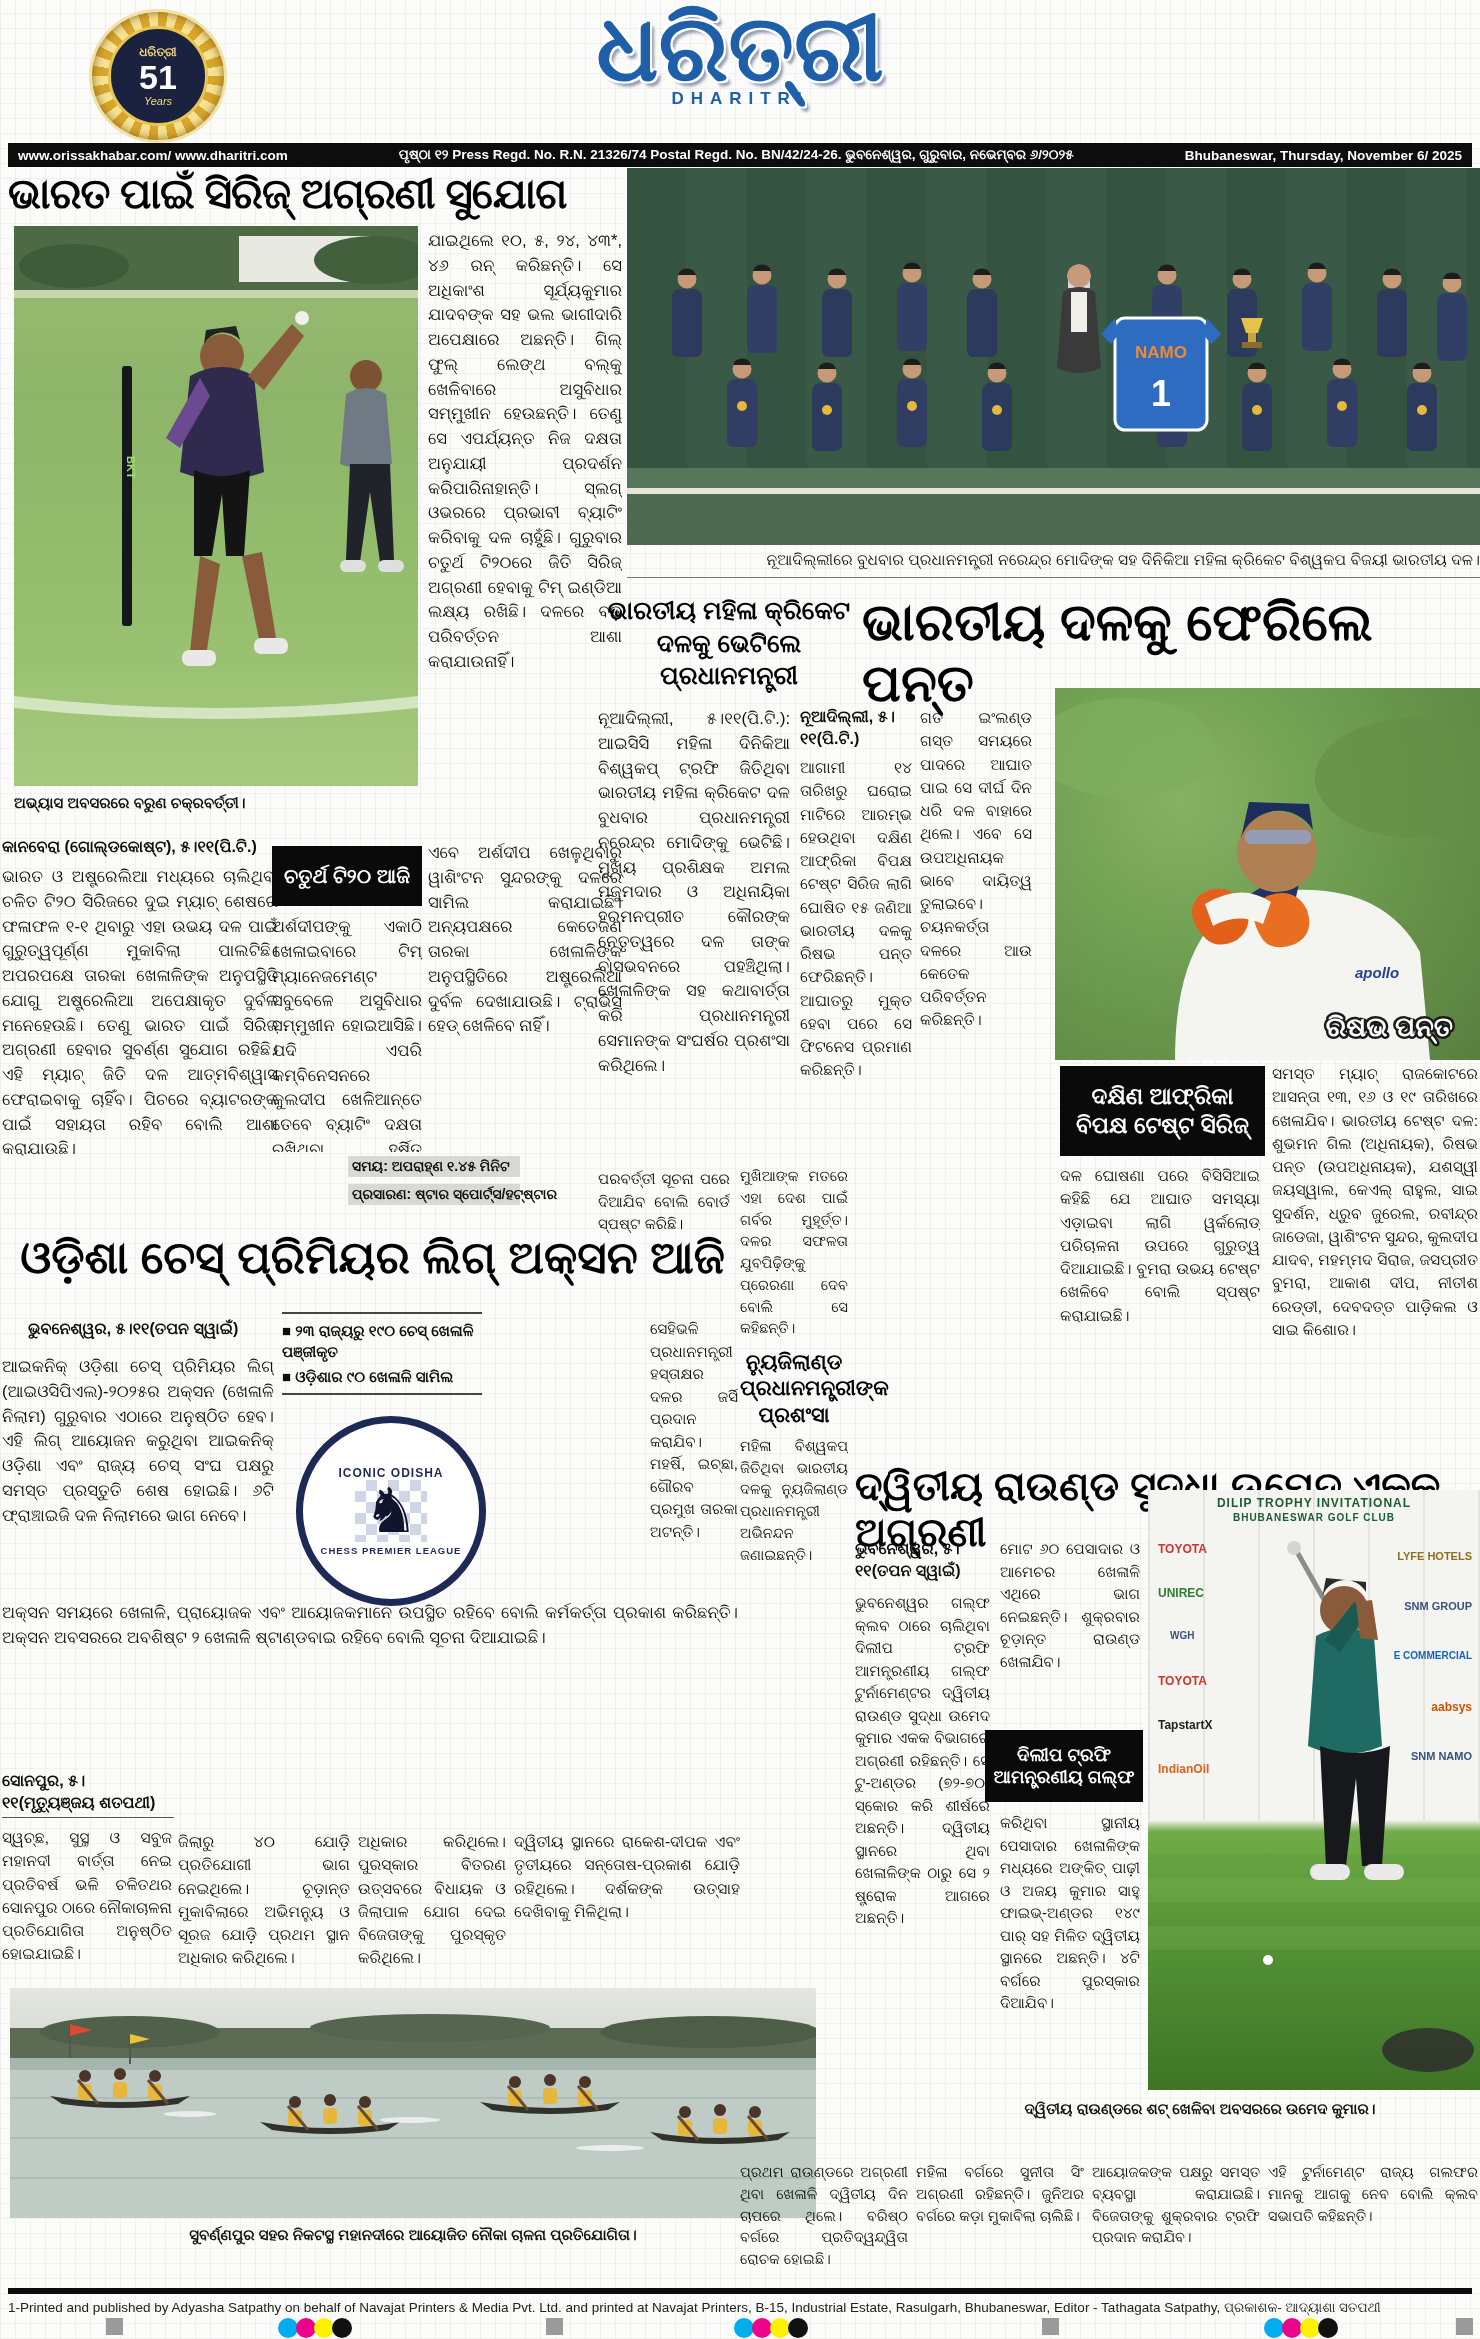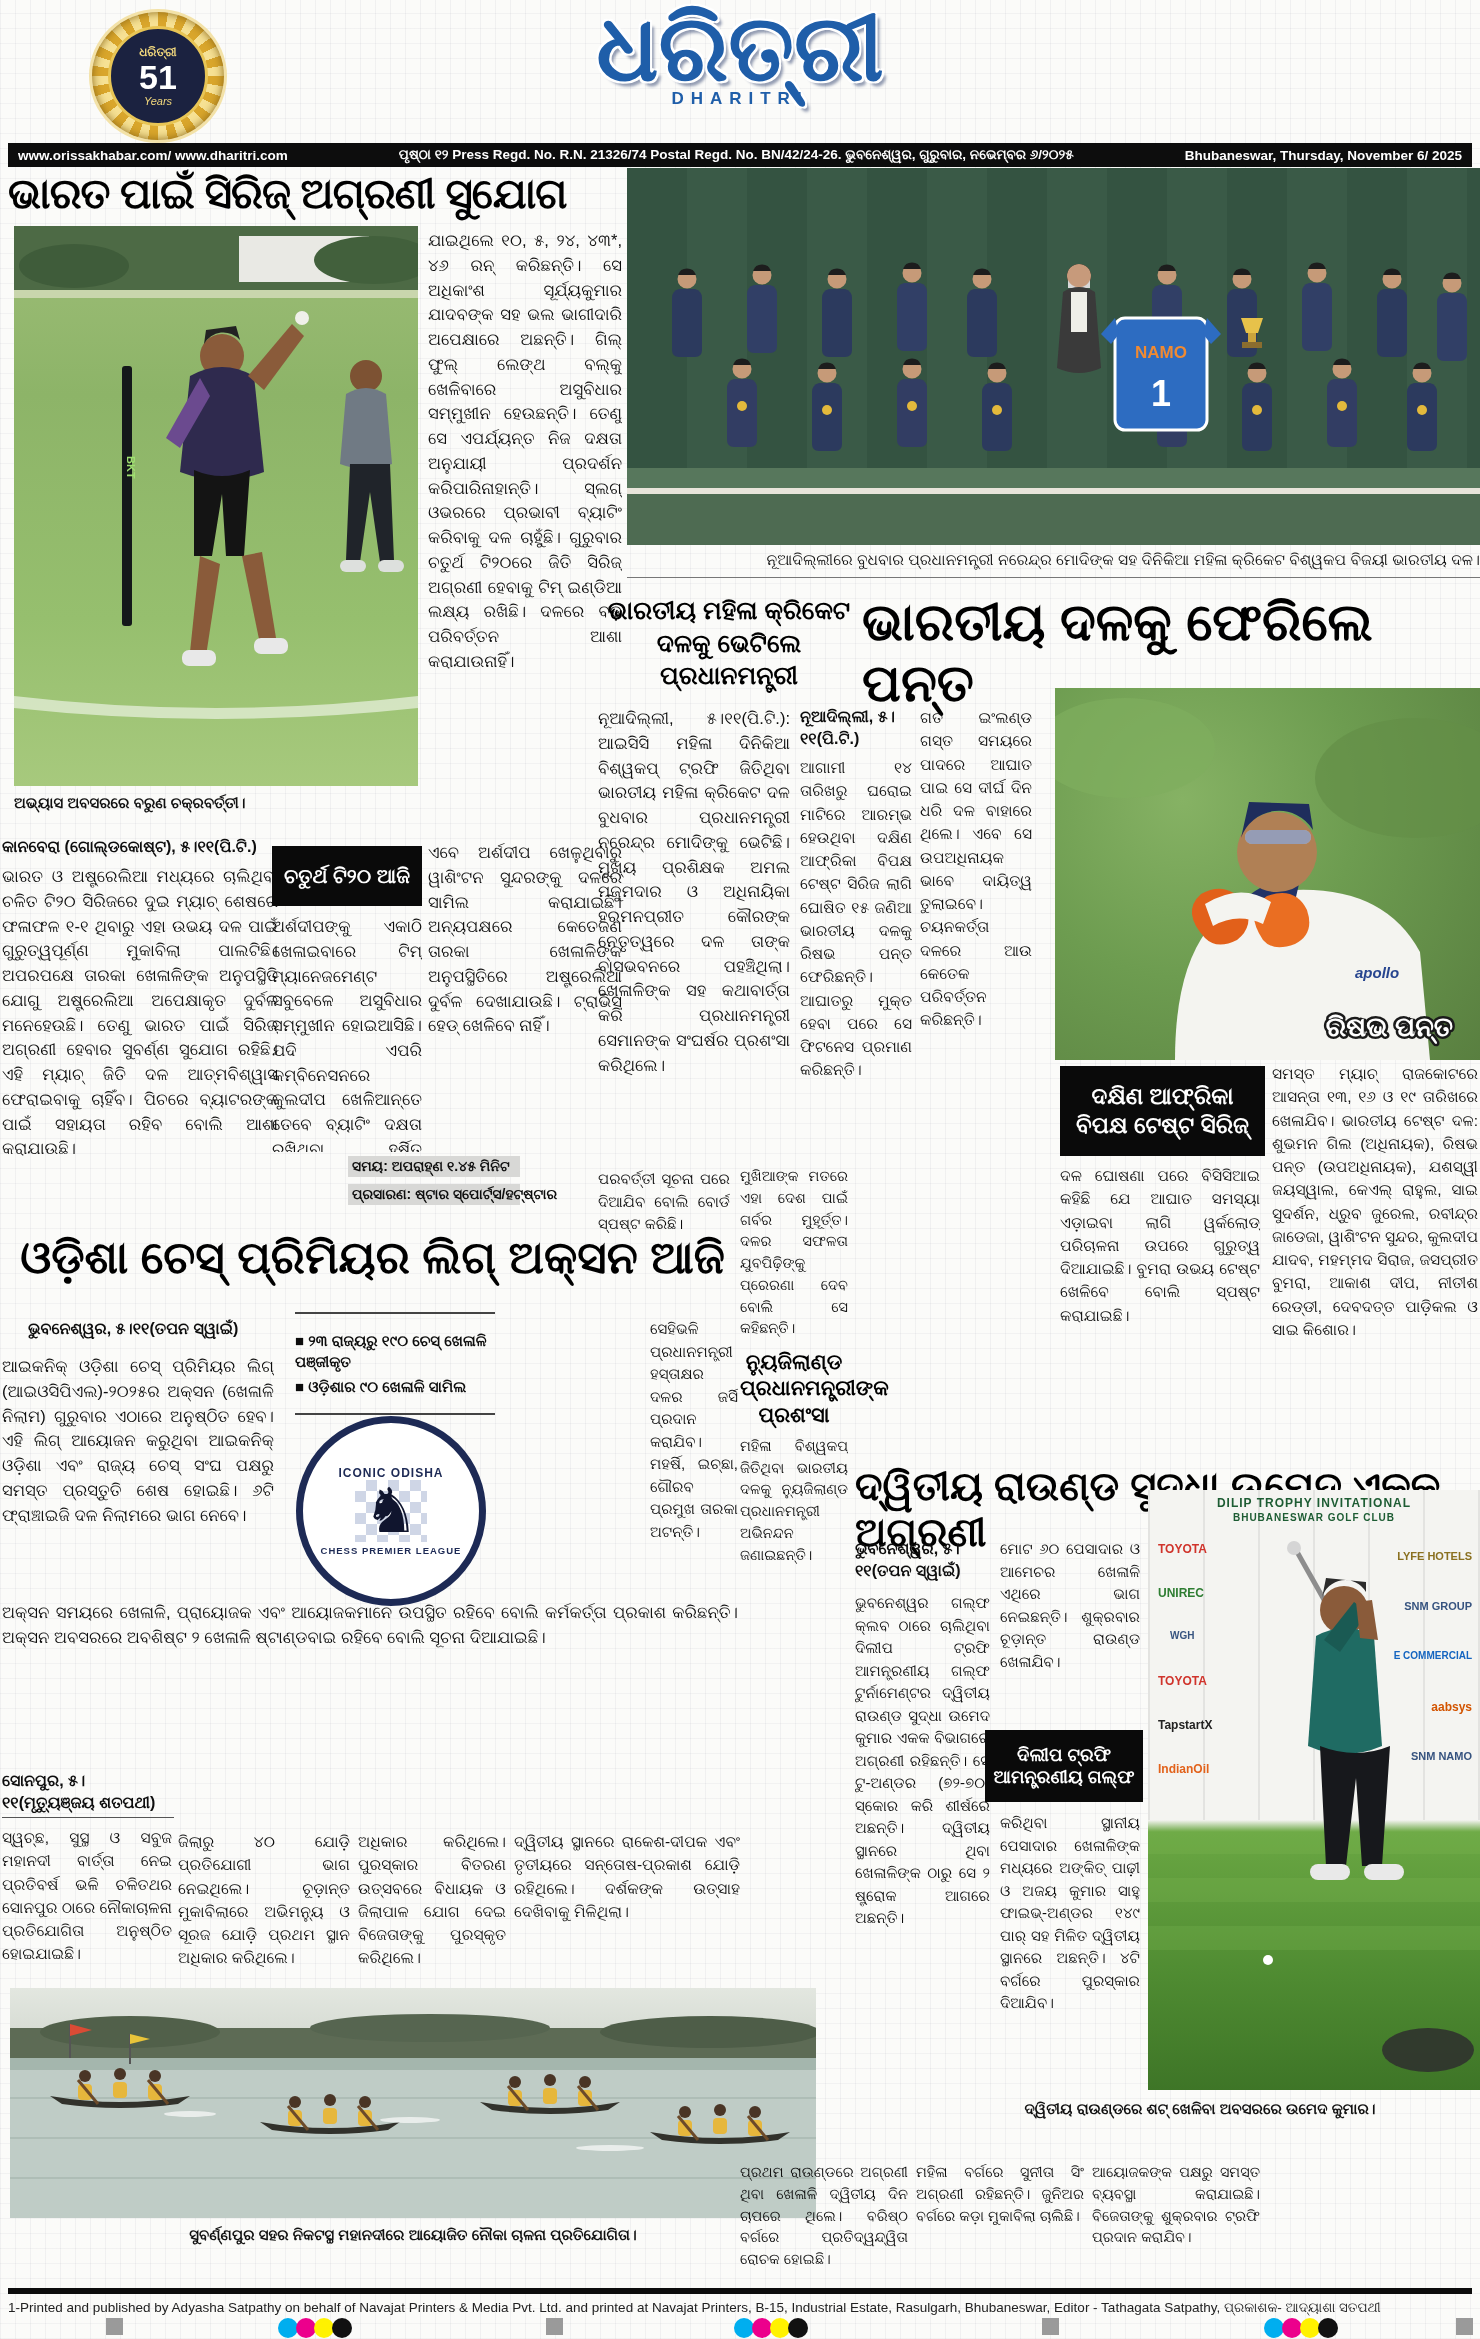--- a/index.html
+++ b/index.html
@@ -227,21 +227,21 @@
   <div class="abs" style="left:740px;top:1166px;width:108px;height:462px;">
     <div class="col" style="position:static;font-size:14.5px;height:175px;">ମୁଖିଆଙ୍କ ମତରେ ଏହା ଦେଶ ପାଇଁ ଗର୍ବର ମୁହୂର୍ତ୍ତ। ଦଳର ସଫଳତା ଯୁବପିଢ଼ିଙ୍କୁ ପ୍ରେରଣା ଦେବ ବୋଲି ସେ କହିଛନ୍ତି।</div>
     <div style="font-weight:800;font-size:21px;line-height:1.25;text-align:center;margin:8px 0;color:#000;">ନ୍ୟୁଜିଲାଣ୍ଡ ପ୍ରଧାନମନ୍ତ୍ରୀଙ୍କ ପ୍ରଶଂସା</div>
     <div class="col" style="position:static;font-size:14.5px;height:150px;">ମହିଳା ବିଶ୍ୱକପ୍ ଜିତିଥିବା ଭାରତୀୟ ଦଳକୁ ନ୍ୟୁଜିଲାଣ୍ଡ ପ୍ରଧାନମନ୍ତ୍ରୀ ଅଭିନନ୍ଦନ ଜଣାଇଛନ୍ତି।</div>
   </div>
 
   <div class="abs hline" style="left:0;top:1232px;width:745px;font-size:45px;text-align:center;">ଓଡ଼ିଶା ଚେସ୍ ପ୍ରିମିୟର ଲିଗ୍ ଅକ୍ସନ ଆଜି</div>
   <div class="dl" style="left:28px;top:1318px;width:260px;">ଭୁବନେଶ୍ୱର, ୫।୧୧(ତପନ ସ୍ୱାଇଁ)</div>
   <div class="col" style="left:2px;top:1348px;width:272px;height:246px;margin-top:6px;">ଆଇକନିକ୍ ଓଡ଼ିଶା ଚେସ୍ ପ୍ରିମିୟର ଲିଗ୍ (ଆଇଓସିପିଏଲ)-୨୦୨୫ର ଅକ୍ସନ (ଖେଳାଳି ନିଲାମ) ଗୁରୁବାର ଏଠାରେ ଅନୁଷ୍ଠିତ ହେବ। ଏହି ଲିଗ୍ ଆୟୋଜନ କରୁଥିବା ଆଇକନିକ୍ ଓଡ଼ିଶା ଏବଂ ରାଜ୍ୟ ଚେସ୍ ସଂଘ ପକ୍ଷରୁ ସମସ୍ତ ପ୍ରସ୍ତୁତି ଶେଷ ହୋଇଛି। ୬ଟି ଫ୍ରାଞ୍ଚାଇଜି ଦଳ ନିଲାମରେ ଭାଗ ନେବେ।</div>
 
-  <div class="abs" style="left:295px;top:1312px;width:200px;border-top:2px solid #444;border-bottom:2px solid #444;padding:16px 0;
+  <div class="abs" style="left:282px;top:1312px;width:200px;border-top:2px solid #444;border-bottom:2px solid #444;padding:6px 0;
               font-weight:700;font-size:15px;line-height:1.4;">
     <div>■ ୨୩ ରାଜ୍ୟରୁ ୧୯୦ ଚେସ୍ ଖେଳାଳି ପଞ୍ଜୀକୃତ</div>
     <div style="margin-top:4px;">■ ଓଡ଼ିଶାର ୯୦ ଖେଳାଳି ସାମିଲ</div>
   </div>
 
   <div class="abs" style="left:296px;top:1416px;width:176px;height:176px;border-radius:50%;background:#ffffff;border:7px solid #1d2a55;
               display:flex;flex-direction:column;align-items:center;justify-content:center;text-align:center;">
     <div style="font-size:12px;font-weight:800;color:#1d2a55;letter-spacing:1px;">ICONIC ODISHA</div>
     <div style="font-size:62px;line-height:1;color:#10152e;
                 background:repeating-conic-gradient(#cfd6e6 0 90deg,#ffffff 90deg 180deg);
@@ -350,20 +350,21 @@
       </g>
       <circle cx="120" cy="470" r="5" fill="#ffffff"></circle>
       <ellipse cx="280" cy="560" rx="46" ry="22" fill="#2e2e2e" opacity="0.85"></ellipse>
     </svg>
   </div>
   <div class="cap" style="left:920px;top:2100px;width:560px;text-align:center;">ଦ୍ୱିତୀୟ ରାଉଣ୍ଡରେ ଶଟ୍ ଖେଳିବା ଅବସରରେ ଉମେଦ କୁମାର।</div>
 
   <div class="col" style="left:740px;top:2162px;width:168px;height:122px;font-size:14.5px;">ପ୍ରଥମ ରାଉଣ୍ଡରେ ଅଗ୍ରଣୀ ଥିବା ଖେଳାଳି ଦ୍ୱିତୀୟ ଦିନ ଚାପରେ ଥିଲେ। ବରିଷ୍ଠ ବର୍ଗରେ ପ୍ରତିଦ୍ୱନ୍ଦ୍ୱିତା ରୋଚକ ହୋଇଛି।</div>
   <div class="col" style="left:916px;top:2162px;width:168px;height:122px;font-size:14.5px;">ମହିଳା ବର୍ଗରେ ସୁନୀତା ସିଂ ଅଗ୍ରଣୀ ରହିଛନ୍ତି। ଜୁନିଅର ବର୍ଗରେ କଡ଼ା ମୁକାବିଲା ଚାଲିଛି।</div>
   <div class="col" style="left:1092px;top:2162px;width:168px;height:122px;font-size:14.5px;">ଆୟୋଜକଙ୍କ ପକ୍ଷରୁ ସମସ୍ତ ବ୍ୟବସ୍ଥା କରାଯାଇଛି। ବିଜେତାଙ୍କୁ ଶୁକ୍ରବାର ଟ୍ରଫି ପ୍ରଦାନ କରାଯିବ।</div>
+  <div class="col" style="left:1268px;top:2162px;width:210px;height:122px;font-size:14.5px;">ଏହି ଟୁର୍ନାମେଣ୍ଟ ରାଜ୍ୟ ଗଲଫର ମାନକୁ ଆଗକୁ ନେବ ବୋଲି କ୍ଲବ ସଭାପତି କହିଛନ୍ତି।</div>
 
   <div class="rule" style="left:8px;top:2288px;width:1464px;height:6px;background:#0d0d0d;"></div>
   <div class="abs" style="left:8px;top:2300px;width:1464px;font-size:13.5px;color:#222;">1-Printed and published by Adyasha Satpathy on behalf of Navajat Printers &amp; Media Pvt. Ltd. and printed at Navajat Printers, B-15, Industrial Estate, Rasulgarh, Bhubaneswar, Editor - Tathagata Satpathy, ପ୍ରକାଶକ- ଆଦ୍ୟାଶା ସତପଥୀ</div>
 
   <div class="abs" style="left:0;top:2318px;width:1480px;height:21px;">
     <div class="abs" style="left:106px;top:0;width:17px;height:17px;background:#9a9a9a;"></div>
     <div class="abs" style="left:278px;top:0;">
       <span style="display:inline-block;width:20px;height:20px;border-radius:50%;background:#00aeef;"></span><span style="display:inline-block;width:20px;height:20px;border-radius:50%;background:#ec008c;margin-left:-2px;"></span><span style="display:inline-block;width:20px;height:20px;border-radius:50%;background:#fff200;margin-left:-2px;"></span><span style="display:inline-block;width:20px;height:20px;border-radius:50%;background:#111111;margin-left:-2px;"></span>
     </div>
     <div class="abs" style="left:546px;top:0;width:17px;height:17px;background:#9a9a9a;"></div>

